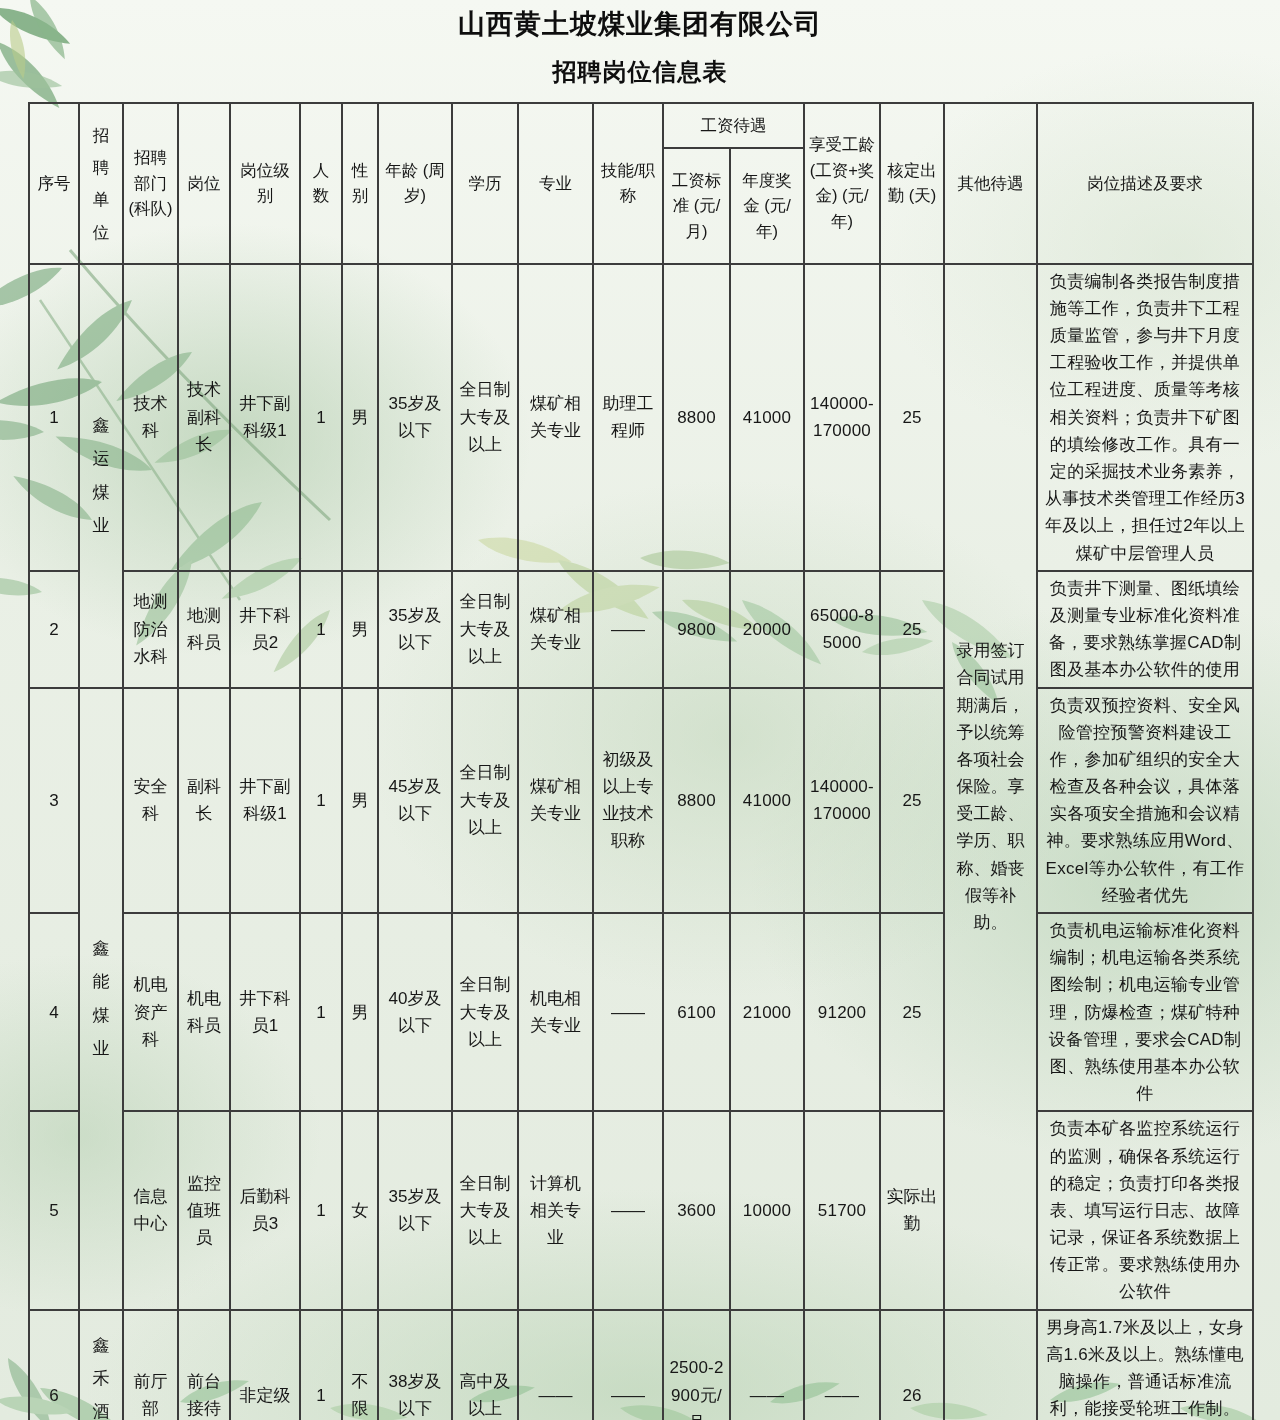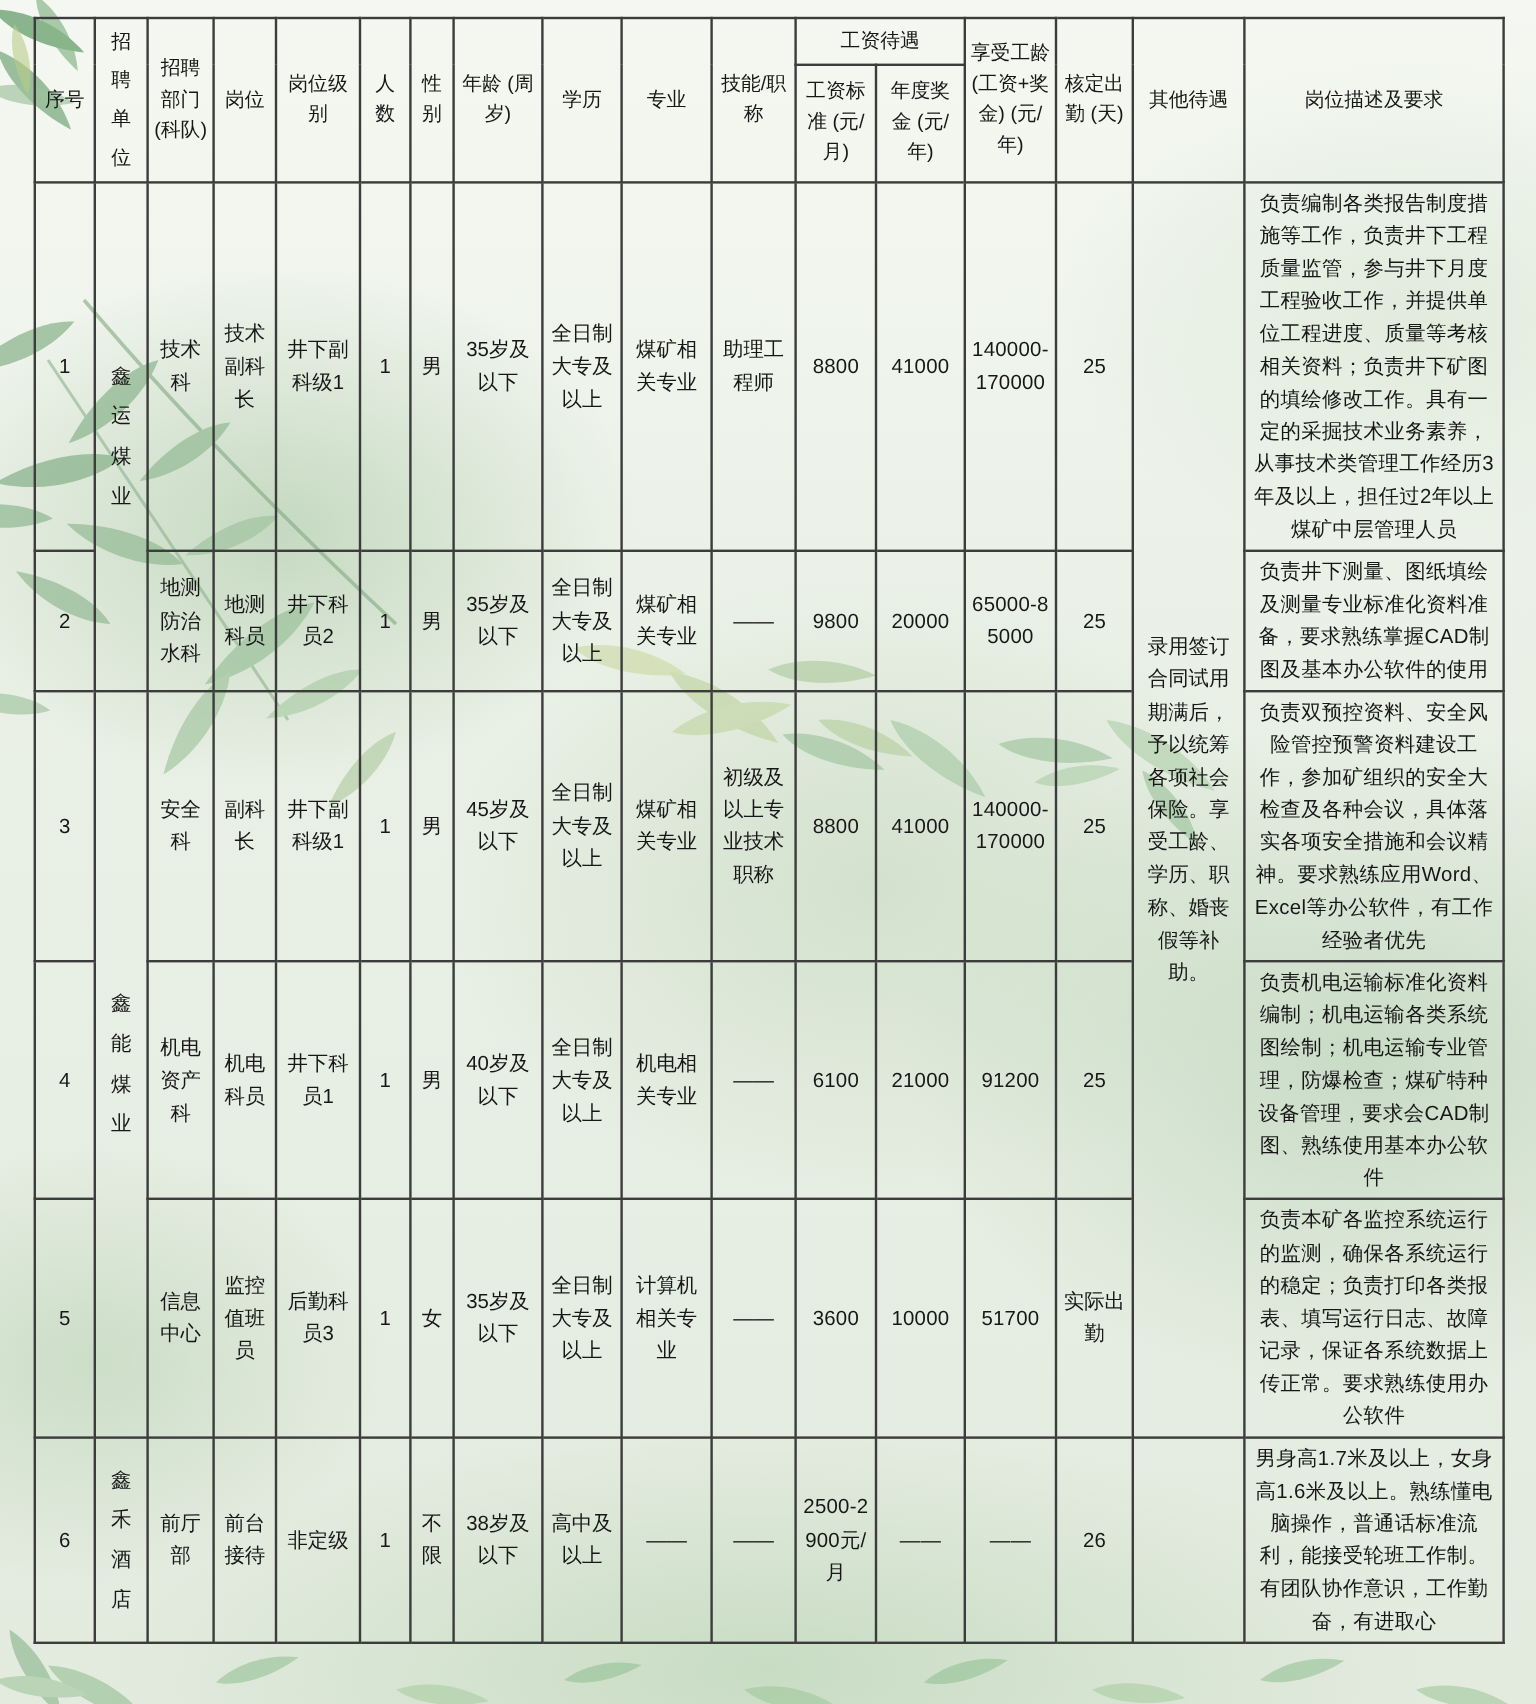--- a/index.html
+++ b/index.html
@@ -46,21 +46,21 @@
     line-height:1.6;
     background:transparent;
   }
   table.recruit th{font-size:16.5px;line-height:1.55;}
   th.small{font-size:14.5px;line-height:1.5;padding:2px 3px;}
   td.desc{
     text-align:left;font-size:15.5px;line-height:1.5;
     padding:6px 9px;letter-spacing:.3px;
   }
   td.num{font-size:17.5px;letter-spacing:.2px;}
-  .v-text{display:block;width:1.1em;margin:0 auto;word-break:break-all;line-height:1.95;}
+  .v-text{display:block;width:1.1em;margin:12px auto;word-break:break-all;line-height:1.95;}
   td.other-cell{font-size:16.5px;line-height:1.8;padding:4px 5px;margin-top:14px;}
 </style>
 </head>
 <body>
 
 <div class="bg"></div>
 
 <svg class="leaves" width="1280" height="1420" viewBox="0 0 1280 1420">
   <defs>
     <path id="leaf" d="M0,0 C16,-9 40,-11 60,-3 C38,6 14,7 0,0 Z"></path>
@@ -118,20 +118,22 @@
     <use href="#leaf" transform="translate(470,1400) rotate(-8) scale(1.1)" fill="#8ebf90"></use>
     <use href="#leaf" transform="translate(620,1408) rotate(14) scale(1.35)" fill="#9bc697"></use>
     <use href="#leaf" transform="translate(770,1402) rotate(-12) scale(1.2)" fill="#8ebf90"></use>
     <use href="#leaf" transform="translate(910,1408) rotate(8) scale(1.3)" fill="#a6cc9f"></use>
     <use href="#leaf" transform="translate(1050,1400) rotate(-10) scale(1.2)" fill="#8ebf90"></use>
     <use href="#leaf" transform="translate(1180,1408) rotate(12) scale(1.3)" fill="#9bc697"></use>
   </g>
 </svg>
 
 <div class="content">
+  <div class="title">山西黄土坡煤业集团有限公司</div>
+  <div class="subtitle">招聘岗位信息表</div>
 
   <table class="recruit">
     <colgroup>
       <col style="width:50px">
         <col style="width:44px">
         <col style="width:55px">
         <col style="width:52px">
       <col style="width:70px">
         <col style="width:42px">
         <col style="width:36px">

